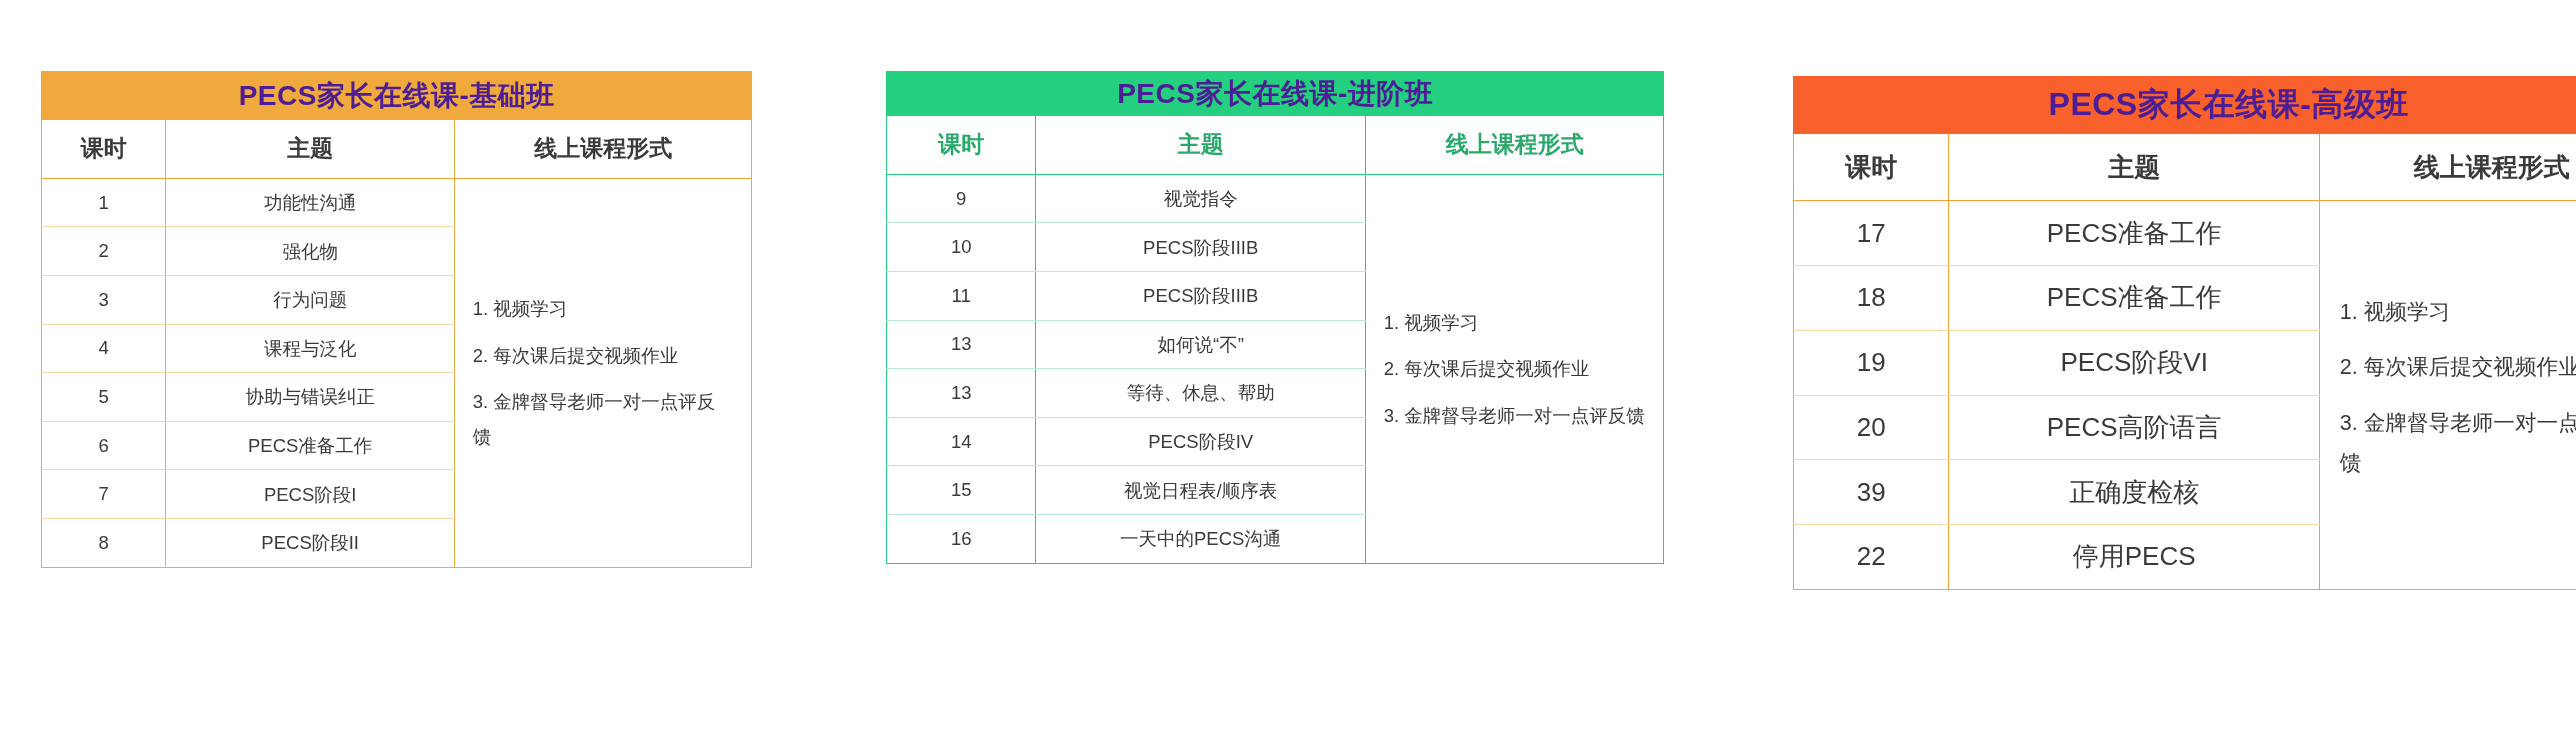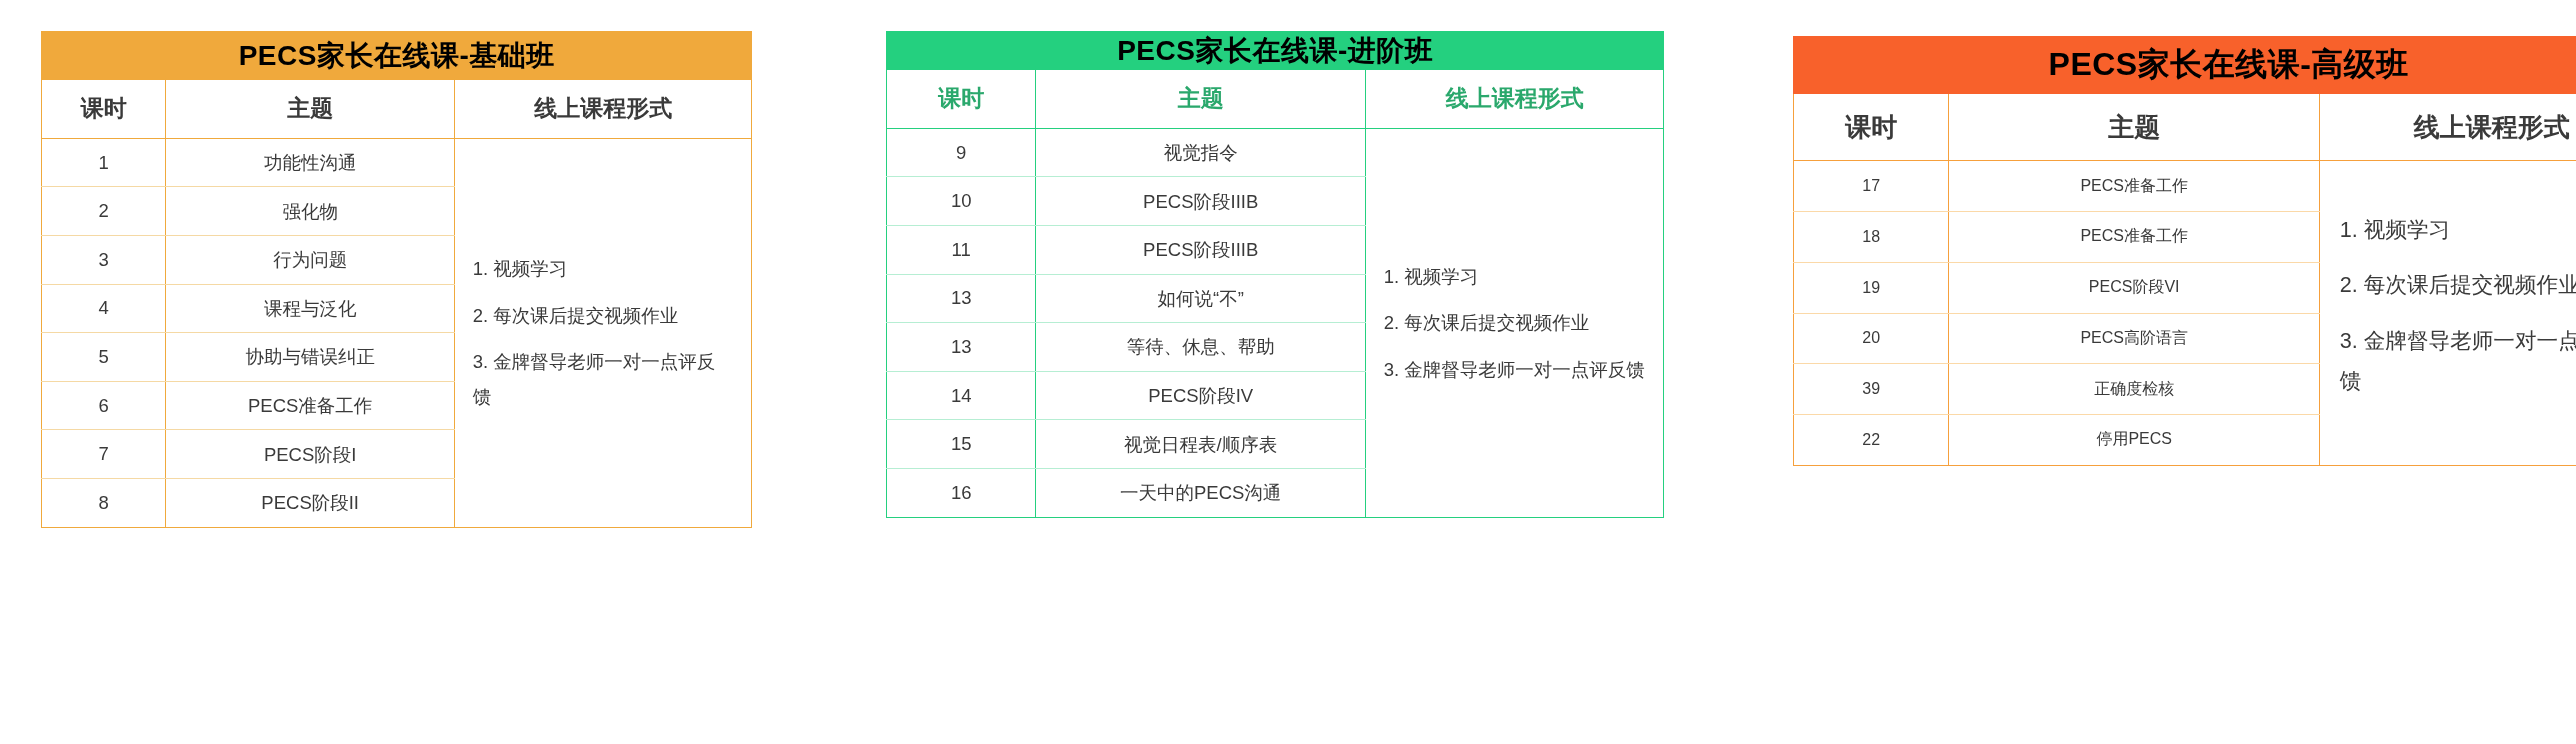--- a/index.html
+++ b/index.html
@@ -21,27 +21,28 @@
     align-items: flex-start;
     padding: 31px 36px;
     gap: 0;
   }
 
   
   .card {
     position: relative;
   }
   .card-title {
-    color: #000000;
+    color: #4c1d95;
     font-weight: bold;
     letter-spacing: 0.5px;
     white-space: nowrap;
     display: flex;
     align-items: center;
     justify-content: center;
+    margin-top: 40px;
   }
   .tbl {
     width: 100%;
     border-collapse: collapse;
     table-layout: fixed;
   }
   .tbl th, .tbl td {
     text-align: center;
     vertical-align: middle;
     font-weight: normal;
@@ -92,21 +93,21 @@
     border-bottom: none;
   }
 
   
   #card-mid {
     width: 778px;
     margin-left: 134px;
   }
   #card-mid .card-title {
     background: #24D07F;
-    height: 39px;
+    height: 45px;
     font-size: 28px;
   }
   #card-mid .tbl {
     border: 1.5px solid #24D07F;
     border-top: none;
   }
   #card-mid .tbl th {
     font-size: 23px;
     padding: 13.4px 0;
     border-bottom: 1.5px solid #24D07F;
@@ -140,21 +141,21 @@
   #card-senior .tbl {
     border: 1.5px solid #F6A03C;
     border-top: none;
   }
   #card-senior .tbl th {
     font-size: 26px;
     padding: 15.5px 0;
     border-bottom: 1.5px solid #F6A03C;
   }
   #card-senior .tbl td {
-    font-size: 16px;
+    font-size: 26px;
     padding: 14.4px 0;
     border-bottom: 1.5px solid #FBD9A8;
   }
   #card-senior .tbl tr:last-child td { border-bottom: none; }
   #card-senior .tbl th.c1, #card-senior .tbl td.c1 { width: 155px; border-right: 1.5px solid #F6A03C; }
   #card-senior .tbl th.c2, #card-senior .tbl td.c2 { width: 371px; border-right: 1.5px solid #F6A03C; }
   #card-senior .tbl td.form-cell {
     font-size: 21.6px;
     padding: 15.5px 19.6px;
     border-bottom: none;

